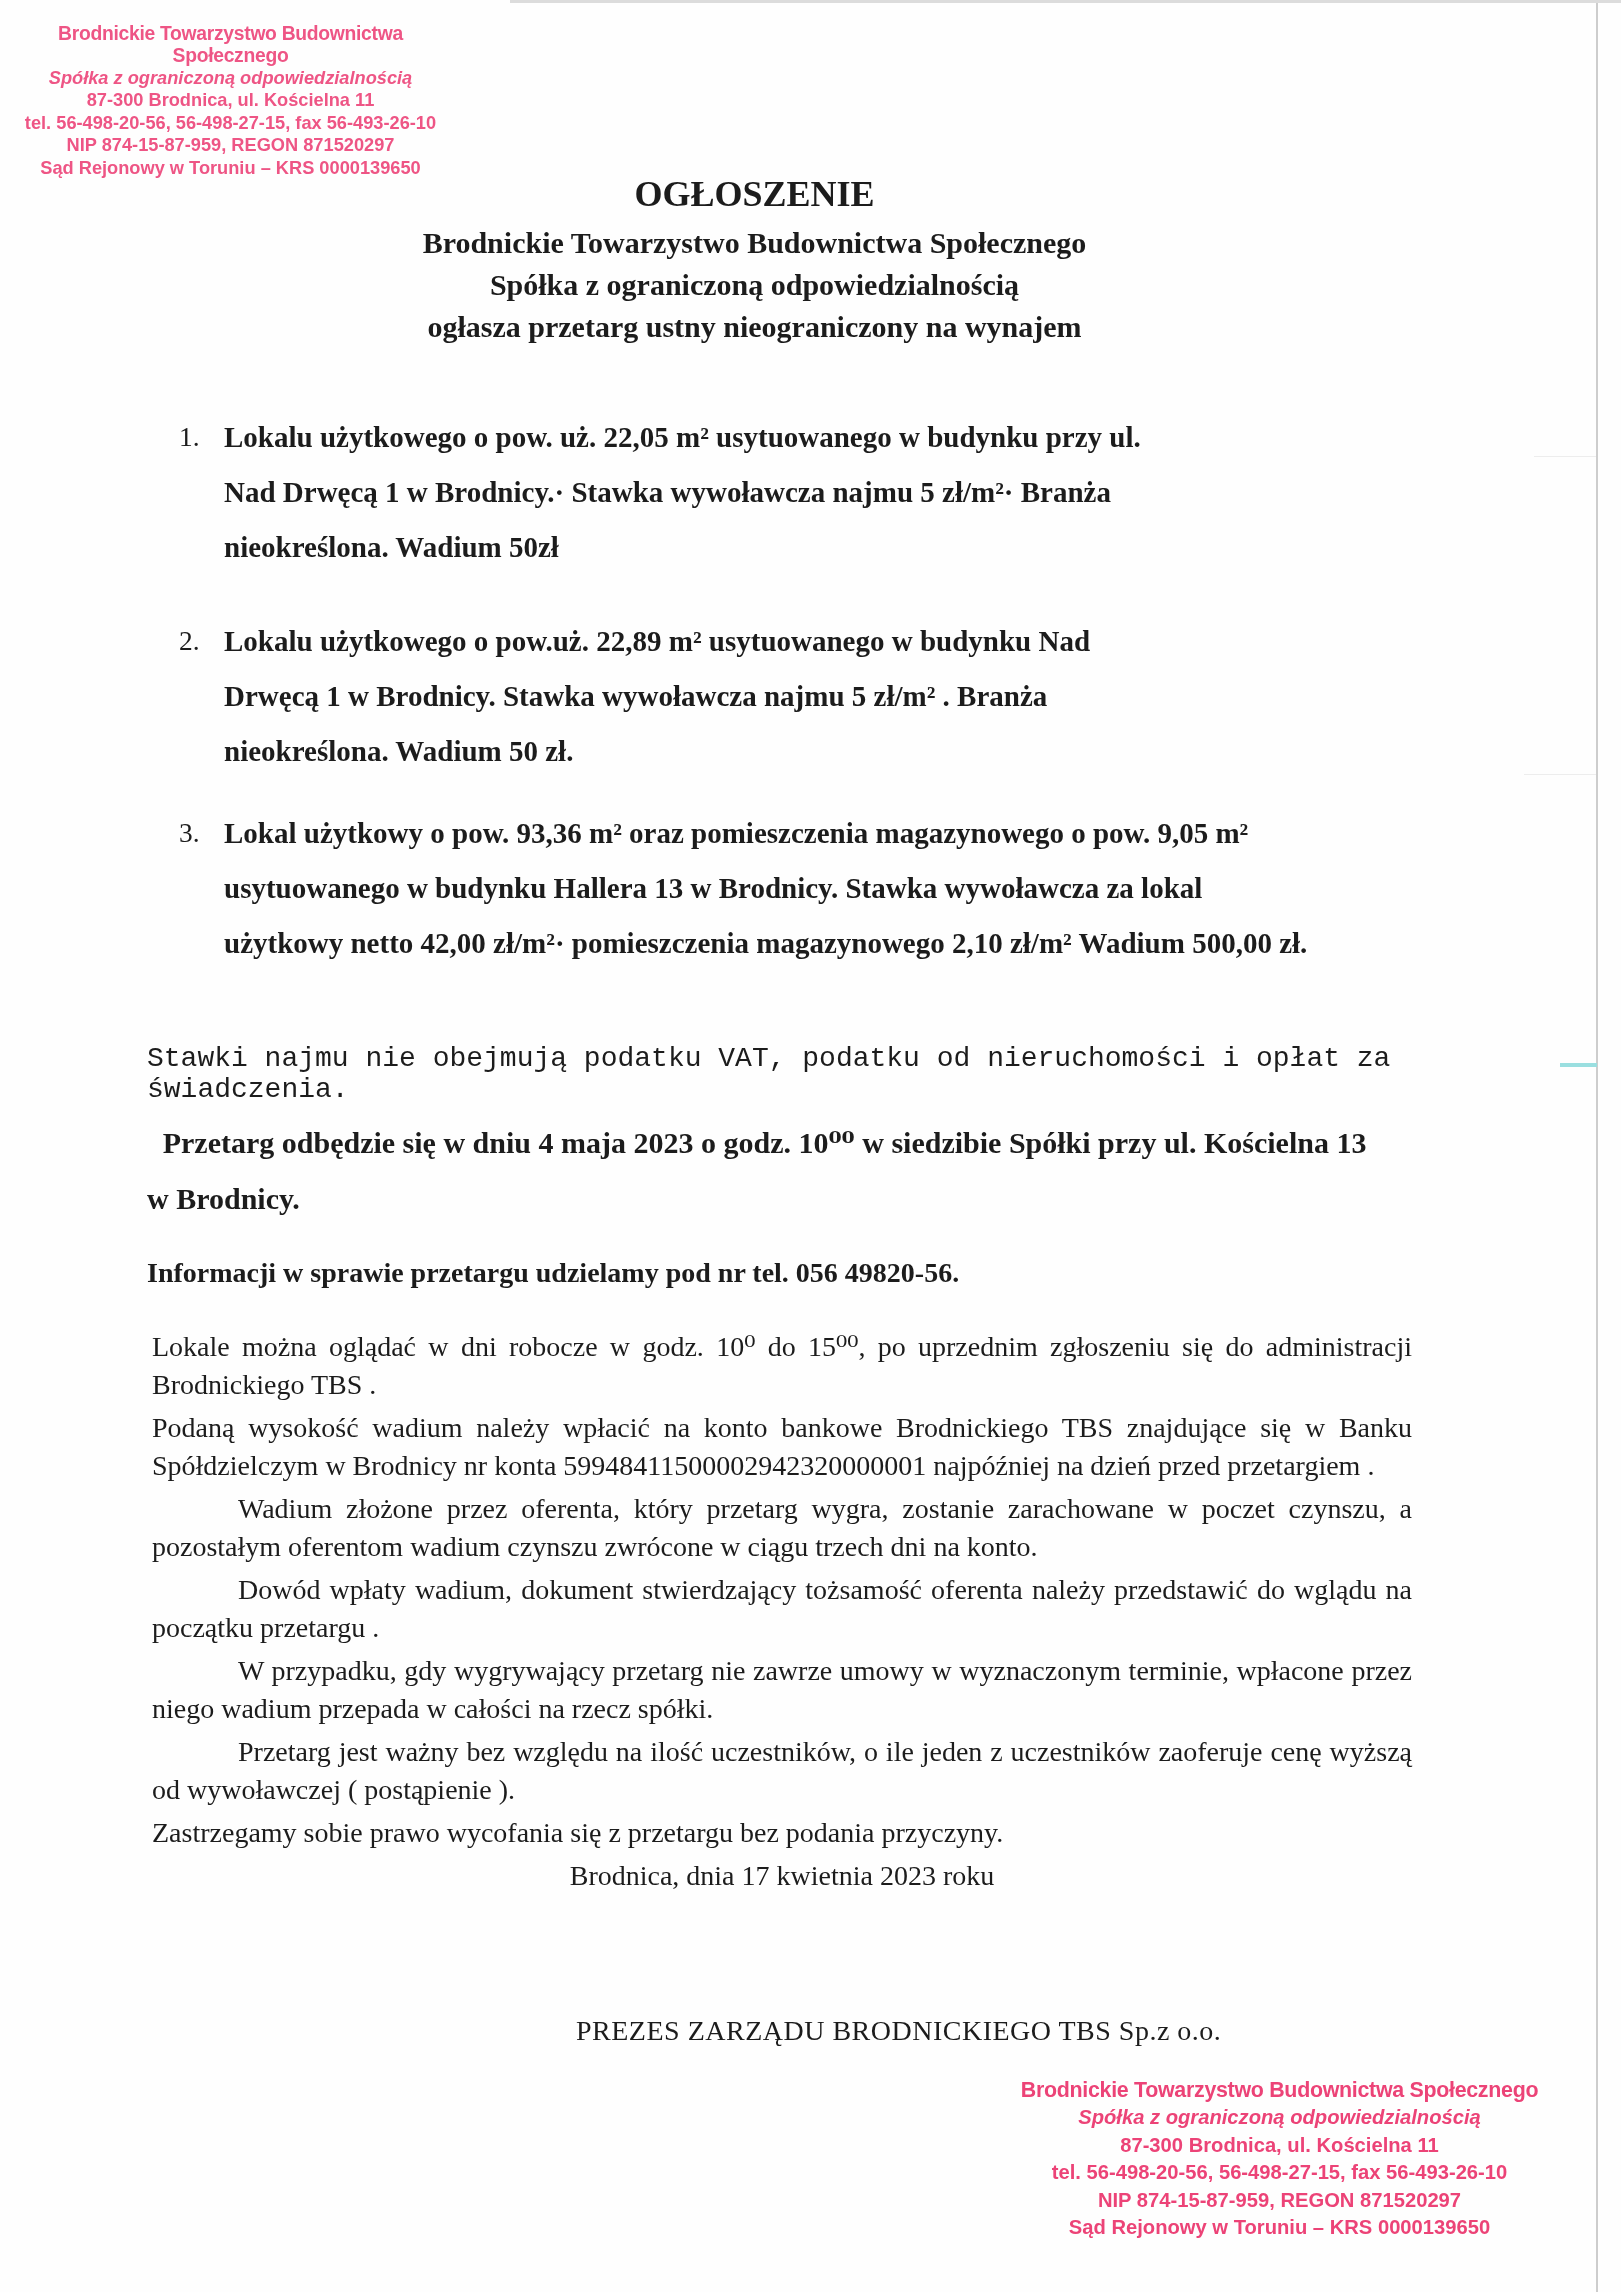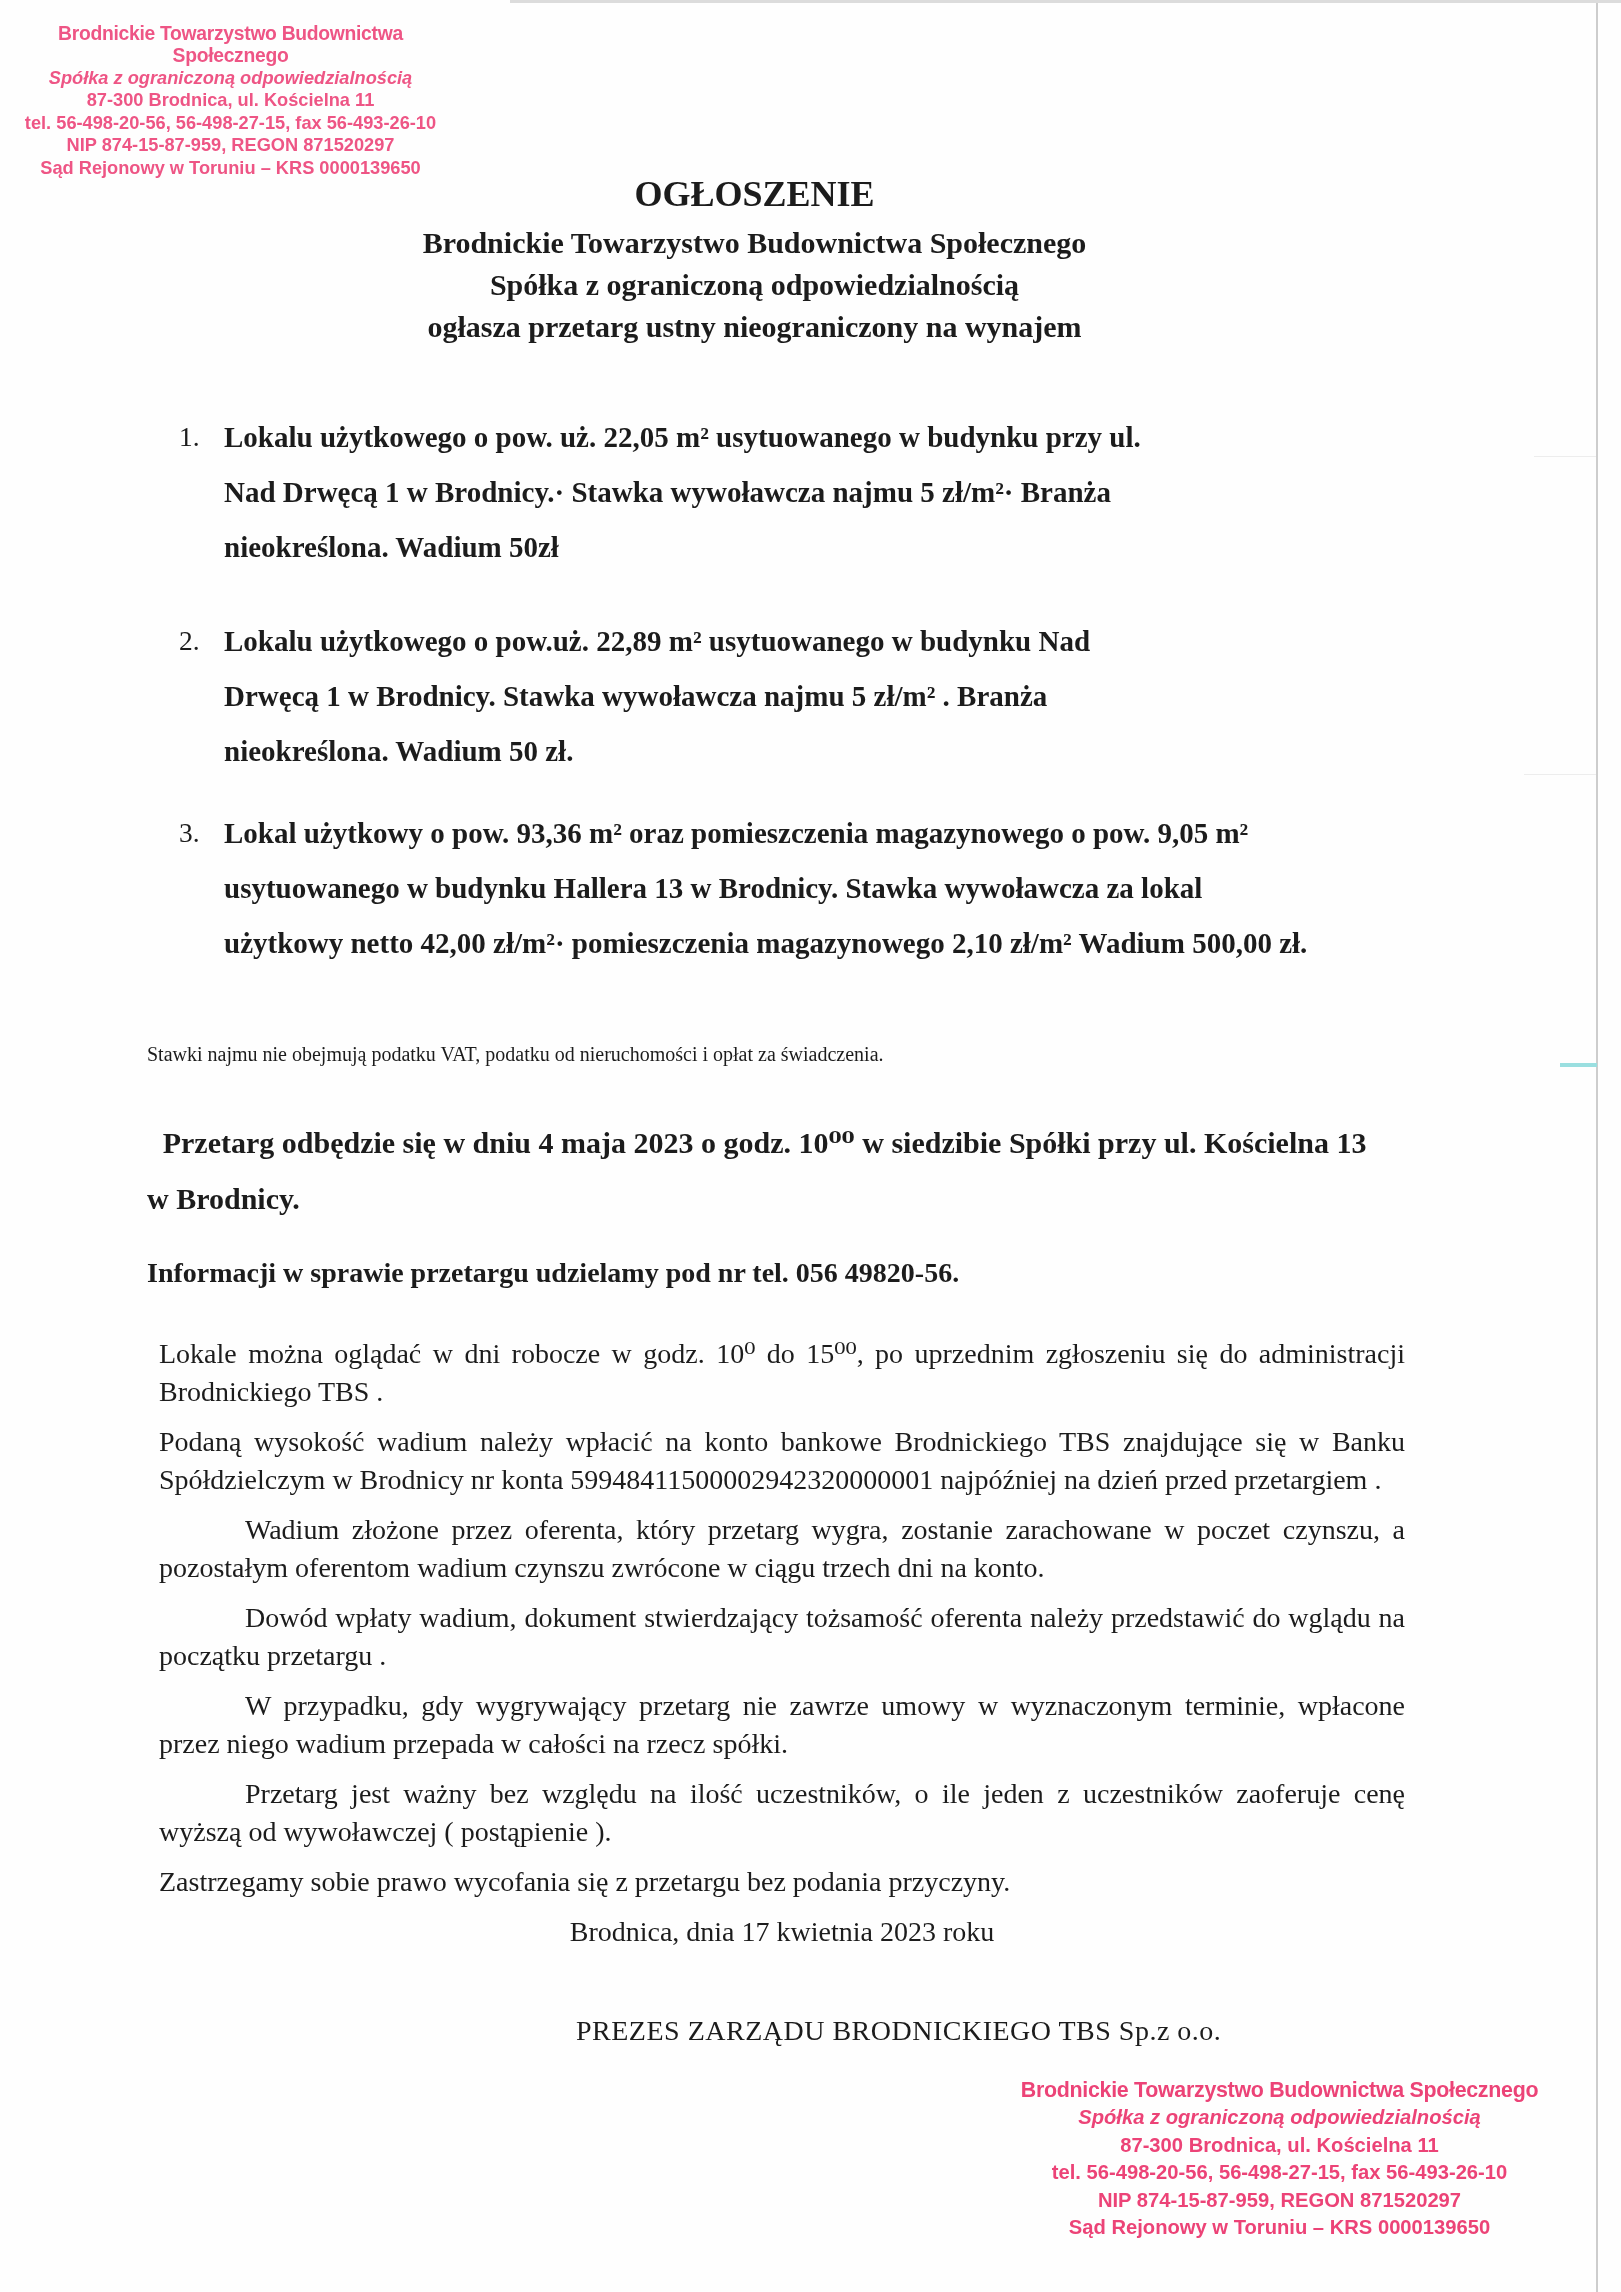--- a/index.html
+++ b/index.html
@@ -45,33 +45,33 @@
     font-weight: bold; font-size: 29px; line-height: 55px;
   }
   .item { display: flex; align-items: flex-start; }
   .item-1 { margin-bottom: 39px; }
   .item-2 { margin-bottom: 27.4px; }
   .item .num { flex: none; width: 45px; font-weight: normal; font-size: 27.4px; }
   .item-1 .txt, .item-2 .txt { max-width: 933px; }
   .item-3 .txt { max-width: 1098px; }
 
   
-  .p-stawki   { position: absolute; left: 147px; top: 1043px; width: 1284px; font-size: 20px; }
+  .p-stawki   { position: absolute; left: 147px; top: 1043px; width: 1284px; font-size: 28px; font-family: Liberation Mono, monospace; }
   .p-przetarg {
     position: absolute; left: 147px; top: 1115px; width: 1225px;
     font-size: 30px; font-weight: bold; line-height: 56px; text-indent: 15.7px;
   }
   .p-informacji { position: absolute; left: 147px; top: 1257px; width: 1284px; font-size: 28px; font-weight: bold; }
 
   
   .body-block {
     position: absolute; left: 147px; top: 1323px; width: 1270px;
     font-size: 28px; line-height: 38px; text-align: justify;
   }
-  .body-block p { margin: 12px; }
+  .body-block p { margin: 5px; }
   .indent { text-indent: 86px; }
   .no-justify { text-align: center; }
 
   .signature { position: absolute; left: 576px; top: 2015px; font-size: 28px; letter-spacing: 0.5px; }
 
   
   .edge-line-v  { position: absolute; left: 1596px; top: 0; width: 2px; height: 2293px; background: #cdcdcd; }
   .edge-line-top{ position: absolute; left: 510px; top: 0; width: 1111px; height: 2.9px; background: #dcdcdc; }
   .hairline     { position: absolute; height: 1px; background: #ededed; }
   .hl-1 { left: 1534px; top: 456px; width: 62px; }

